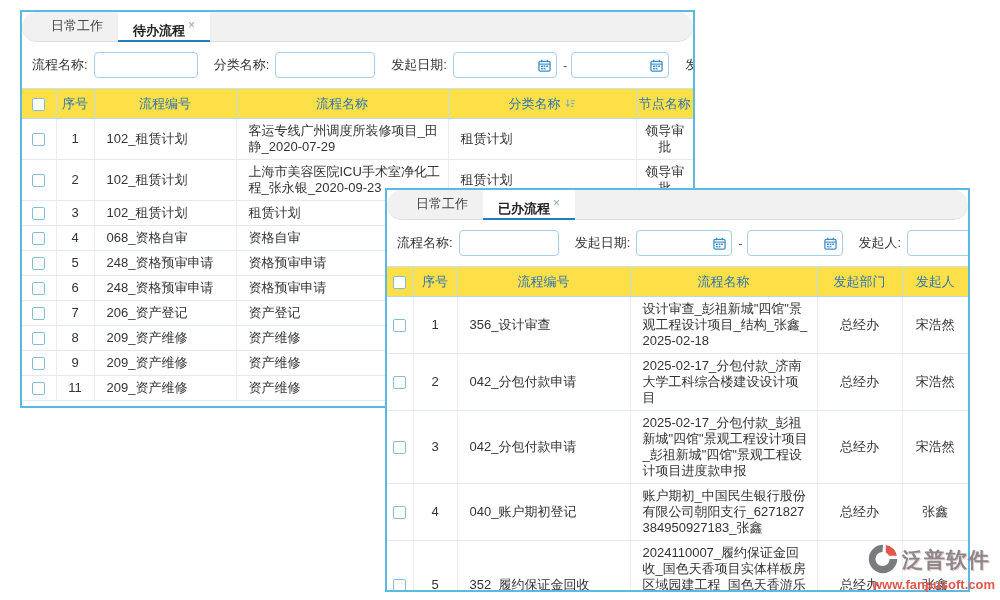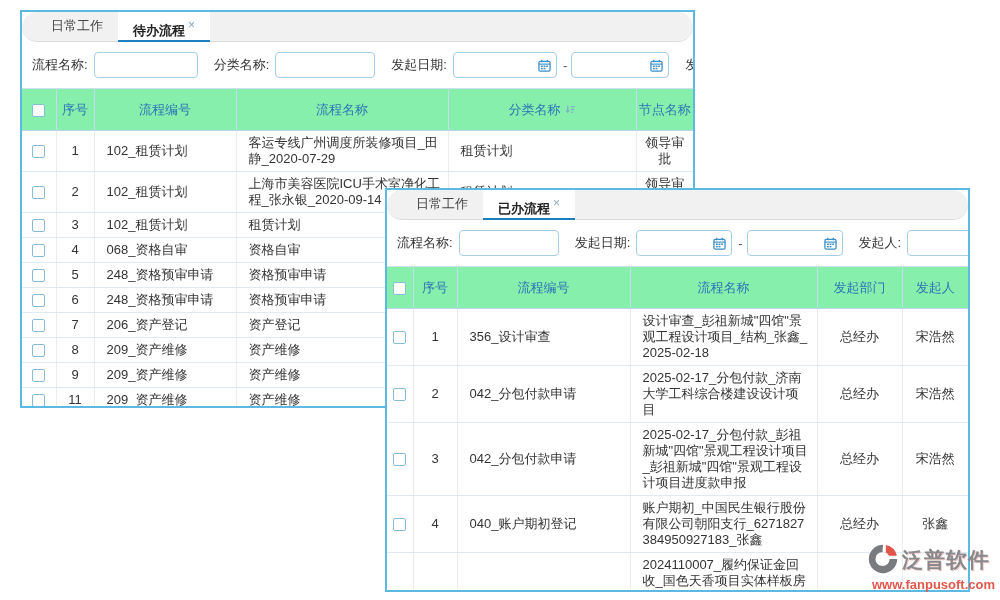--- a/index.html
+++ b/index.html
@@ -36,21 +36,21 @@
   .datewrap { position:relative; display:inline-block; margin-right:6px; }
   .datewrap .txt { margin-right:0; padding-right:22px; }
   .datewrap svg { position:absolute; right:6px; top:7px; }
   .dash { margin:0 4px 0 0; color:#555; }
   .clip-label { margin-left:10px; color:#333; }
 
   
   table { border-collapse:collapse; table-layout:fixed; }
   #win-pending table { width:671px; }
   #win-done table { width:581px; }
-  thead th { height:42px; background:#86efac; color:#2e75b6; font-weight:normal;
+  thead th { height:30px; background:#fde047; color:#2e75b6; font-weight:normal;
              border-right:1px solid #c2dcf0; border-bottom:1px solid #b9d6ec;
              border-top:1px solid #cfe0ef; text-align:center; overflow:hidden;
              white-space:nowrap; }
   thead th:last-child { border-right:none; }
   tbody td { border-bottom:1px solid #dfeaf3; border-right:1px solid #ececec;
              padding:4px 6px; line-height:16px; vertical-align:middle;
              overflow:hidden; }
   tbody td:last-child { border-right:none; }
   .c-check { text-align:center; }
   .cbx { display:inline-block; width:13px; height:13px; background:#fff;
@@ -152,21 +152,21 @@
           <td class="c-no">1</td>
           <td class="c-code">102_租赁计划</td>
           <td class="c-name">客运专线广州调度所装修项目_田静_2020-07-29</td>
           <td class="c-category">租赁计划</td>
           <td class="c-node">领导审批</td>
         </tr>
         <tr>
           <td class="c-check"><span class="cbx"></span></td>
           <td class="c-no">2</td>
           <td class="c-code">102_租赁计划</td>
-          <td class="c-name">上海市美容医院ICU手术室净化工程_张永银_2020-09-14</td>
+          <td class="c-name">上海市美容医院ICU手术室净化工程_张永银_2020-09-23</td>
           <td class="c-category">租赁计划</td>
           <td class="c-node">领导审批</td>
         </tr>
         <tr>
           <td class="c-check"><span class="cbx"></span></td>
           <td class="c-no">3</td>
           <td class="c-code">102_租赁计划</td>
           <td class="c-name">租赁计划</td>
           <td class="c-category"></td>
           <td class="c-node"></td>

